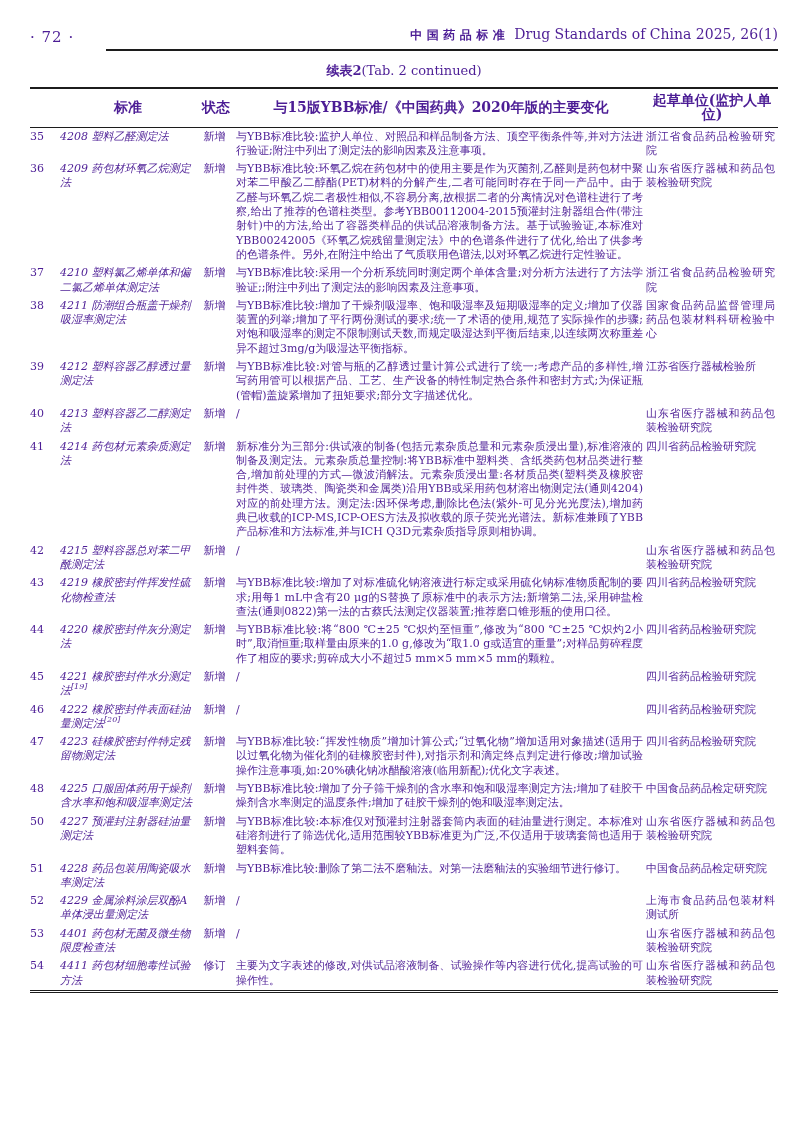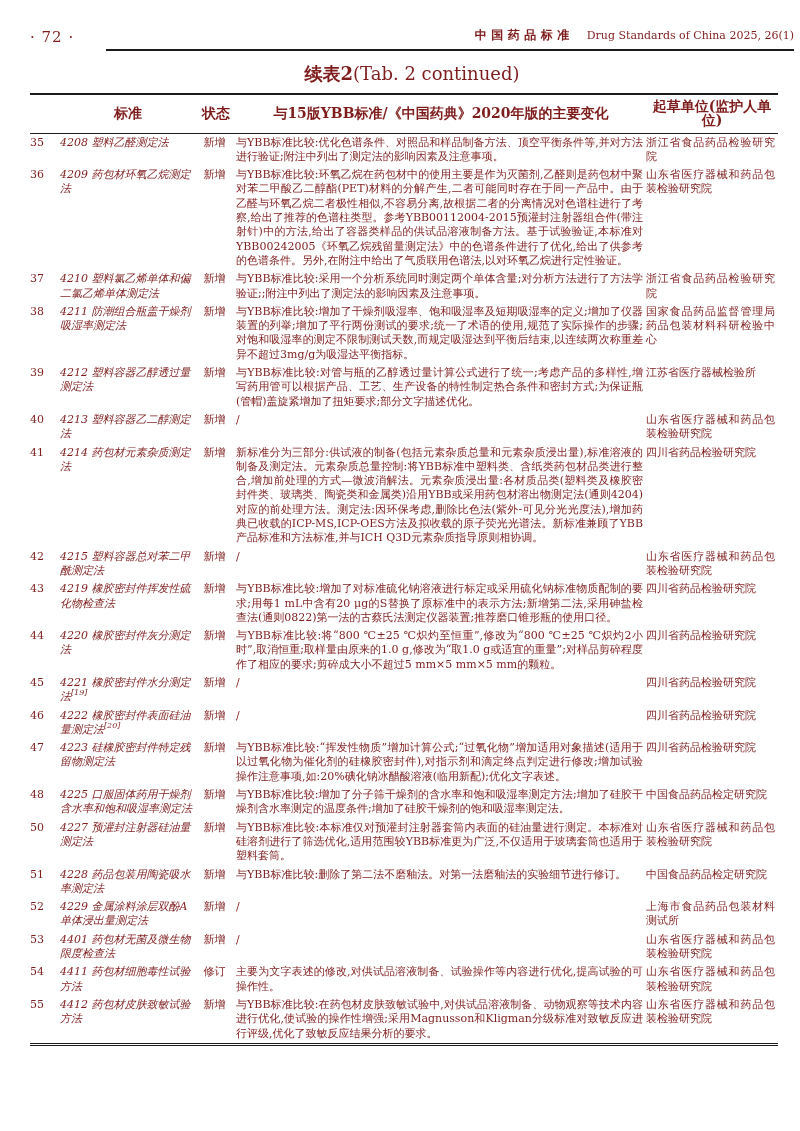--- a/index.html
+++ b/index.html
@@ -1,26 +1,26 @@
 <!DOCTYPE html>
 <html><head>
 <meta charset="utf-8">
 <style>
   html,body { margin:0; padding:0; background:#ffffff; }
   .page {
     width:800px; height:1131px; background:#ffffff; box-sizing:border-box;
-    padding:24px 6px 0 30px; overflow:hidden;
-    font-family:"DejaVu Serif","Liberation Serif",serif; color:#7f1d1d;
+    padding:24px 22px 0 30px; overflow:hidden;
+    font-family:"DejaVu Serif","Liberation Serif",serif; color:#4c1d95;
   }
   .header { display:flex; align-items:flex-end; }
   .page-num { font-size:15px; width:76px; padding-bottom:5px; letter-spacing:1px; }
   .title-wrap { flex:1; text-align:right; border-bottom:2px solid #1c1c1c; padding-bottom:5px; }
   .journal-cn { font-weight:bold; font-size:12px; letter-spacing:4.5px; }
-  .journal-en { font-size:11px; margin-left:8px; }
-  .caption { text-align:center; font-size:18px; margin:11px 0 7px 0; }
+  .journal-en { font-size:14px; margin-left:0; }
+  .caption { text-align:center; font-size:13px; margin:11px 0 7px 0; }
   .caption-cn { font-weight:bold; }
   table.standards {
     width:748px; border-collapse:collapse; table-layout:fixed;
     border-top:2px solid #1c1c1c; border-bottom:3px double #1c1c1c;
     font-size:11px; line-height:14.3px;
   }
   table.standards thead th {
     font-weight:bold; font-size:14px; text-align:center;
     border-bottom:1.2px solid #1c1c1c; padding:4px 0 5px 0;
   }
@@ -65,21 +65,21 @@
         <th>状态</th>
         <th>与15版YBB标准/《中国药典》2020年版的主要变化</th>
         <th>起草单位(监护人单位)</th>
       </tr>
     </thead>
     <tbody>
         <tr>
           <td class="c0">35</td>
           <td class="c1">4208 塑料乙醛测定法</td>
           <td class="c2">新增</td>
-          <td class="c3">与YBB标准比较:优化色谱条件、对照品和样品制备方法、顶空平衡条件等,并对方法进行验证;附注中列出了测定法的影响因素及注意事项。</td>
+          <td class="c3">与YBB标准比较:监护人单位、对照品和样品制备方法、顶空平衡条件等,并对方法进行验证;附注中列出了测定法的影响因素及注意事项。</td>
           <td class="c4">浙江省食品药品检验研究院</td>
         </tr>
         <tr>
           <td class="c0">36</td>
           <td class="c1">4209 药包材环氧乙烷测定法</td>
           <td class="c2">新增</td>
           <td class="c3">与YBB标准比较:环氧乙烷在药包材中的使用主要是作为灭菌剂,乙醛则是药包材中聚对苯二甲酸乙二醇酯(PET)材料的分解产生,二者可能同时存在于同一产品中。由于乙醛与环氧乙烷二者极性相似,不容易分离,故根据二者的分离情况对色谱柱进行了考察,给出了推荐的色谱柱类型。参考YBB00112004-2015预灌封注射器组合件(带注射针)中的方法,给出了容器类样品的供试品溶液制备方法。基于试验验证,本标准对YBB00242005《环氧乙烷残留量测定法》中的色谱条件进行了优化,给出了供参考的色谱条件。另外,在附注中给出了气质联用色谱法,以对环氧乙烷进行定性验证。</td>
           <td class="c4">山东省医疗器械和药品包装检验研究院</td>
         </tr>
         <tr>
@@ -194,23 +194,16 @@
           <td class="c3">/</td>
           <td class="c4">山东省医疗器械和药品包装检验研究院</td>
         </tr>
         <tr>
           <td class="c0">54</td>
           <td class="c1">4411 药包材细胞毒性试验方法</td>
           <td class="c2">修订</td>
           <td class="c3">主要为文字表述的修改,对供试品溶液制备、试验操作等内容进行优化,提高试验的可操作性。</td>
           <td class="c4">山东省医疗器械和药品包装检验研究院</td>
         </tr>
-        <tr>
-          <td class="c0">55</td>
-          <td class="c1">4412 药包材皮肤致敏试验方法</td>
-          <td class="c2">新增</td>
-          <td class="c3">与YBB标准比较:在药包材皮肤致敏试验中,对供试品溶液制备、动物观察等技术内容进行优化,使试验的操作性增强;采用Magnusson和Kligman分级标准对致敏反应进行评级,优化了致敏反应结果分析的要求。</td>
-          <td class="c4">山东省医疗器械和药品包装检验研究院</td>
-        </tr>
       </tbody>
   </table>
 
 </div>
 
 </body></html>

